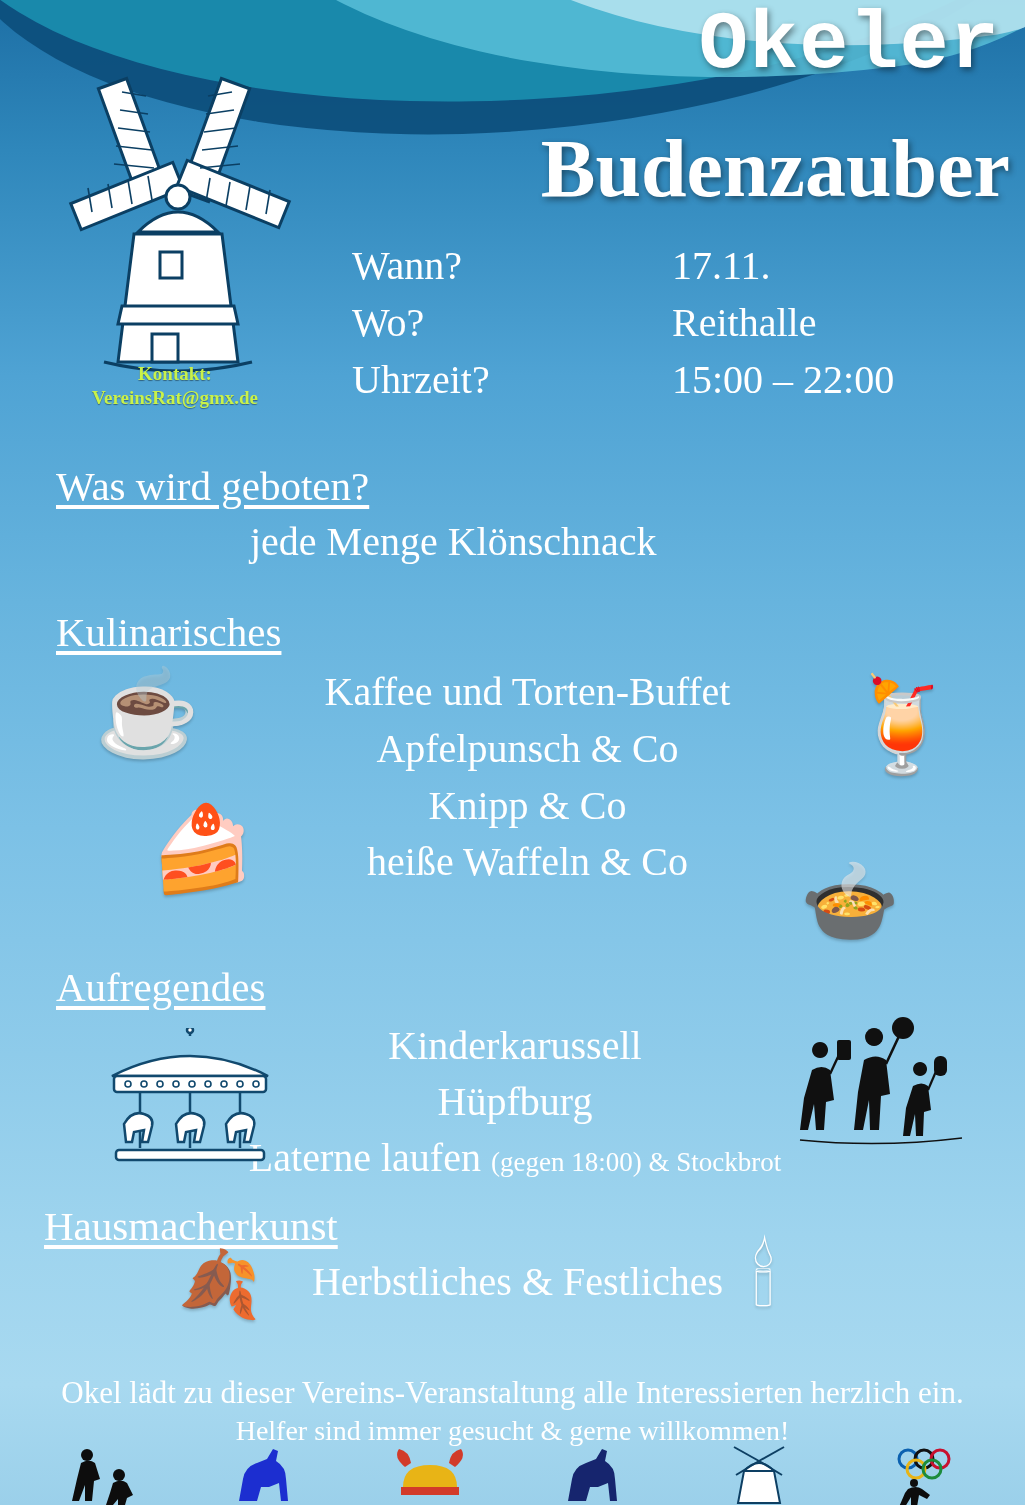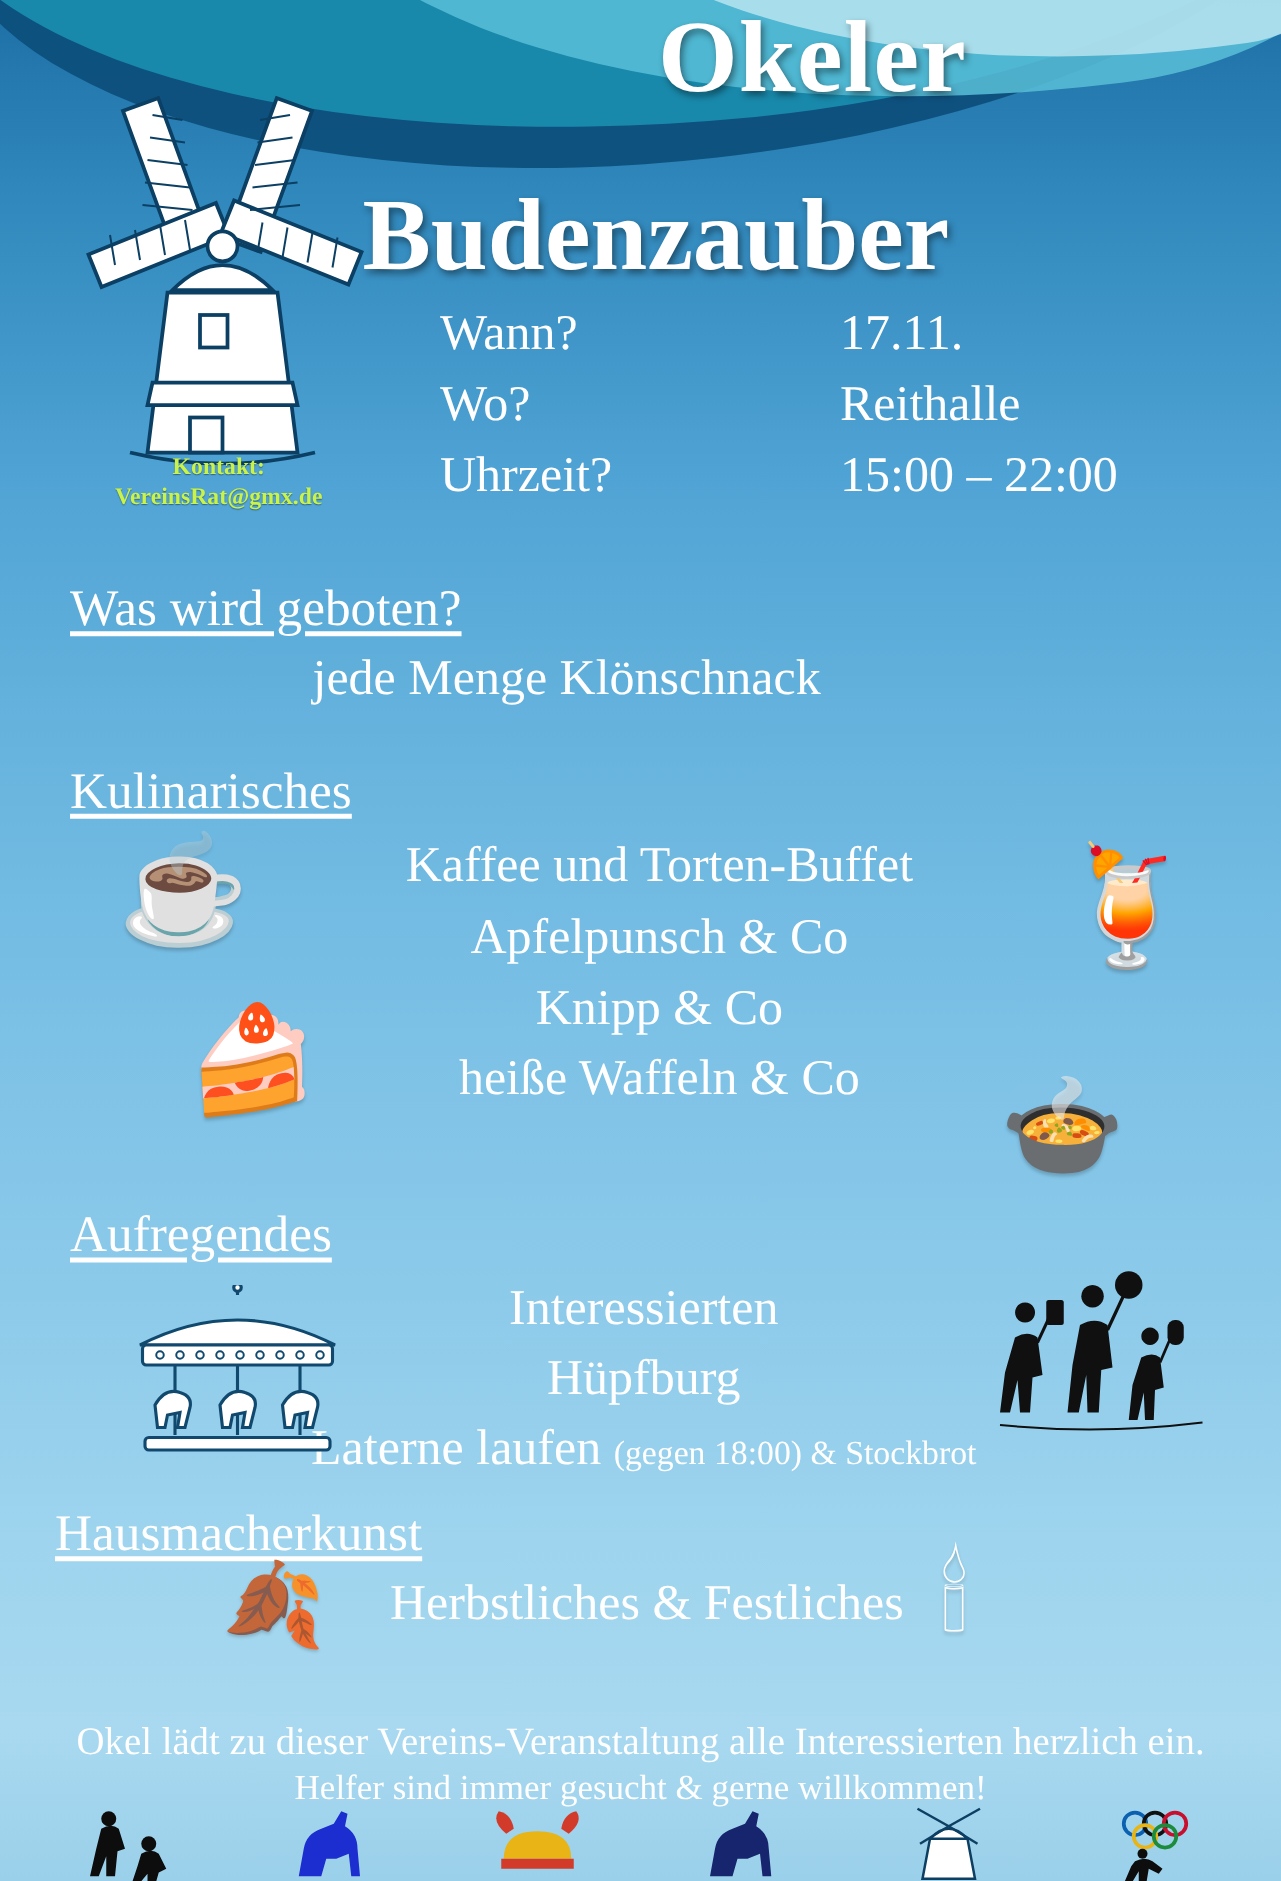--- a/index.html
+++ b/index.html
@@ -97,33 +97,34 @@
     font-size: 19px;
     line-height: 1.25;
     font-weight: bold;
     text-shadow: 0 1px 1px rgba(0,0,0,0.4);
   }
 
   .title1 {
     position: absolute;
     left: 300px; top: 5px;
     width: 700px;
-    text-align: center;
+    text-align: right;
     font-size: 82px;
     font-weight: bold;
     letter-spacing: 1px;
     color: #ffffff;
     text-shadow: 2px 3px 6px rgba(0,0,0,0.45);
     line-height: 1;
+    font-family: Liberation Mono, monospace;
   }
   .title2 {
     position: absolute;
-    left: 290px; top: 147px;
+    left: 290px; top: 128px;
     width: 720px;
-    text-align: left;
+    text-align: right;
     font-size: 82px;
     font-weight: bold;
     color: #ffffff;
     text-shadow: 2px 3px 6px rgba(0,0,0,0.45);
     line-height: 1;
   }
 
   .facts {
     position: absolute;
     left: 352px; top: 238px;
@@ -331,21 +332,21 @@
     <div>heiße Waffeln &amp; Co</div>
   </div>
 
   <div class="ill ill-coffee">☕</div>
   <div class="ill ill-cake">🍰</div>
   <div class="ill ill-punsch">🍹</div>
   <div class="ill ill-waffle">🍲</div>
 
   <div class="section-head head-aufregendes">Aufregendes</div>
   <div class="auf-list">
-    <div>Interessierten</div>
+    <div>Kinderkarussell</div>
     <div>Hüpfburg</div>
     <div>
       <span>Laterne laufen</span>
       <span class="small-note">(gegen 18:00) &amp; Stockbrot</span>
     </div>
   </div>
 
   <div class="ill-carousel" style="position:absolute;">
     <svg viewBox="0 0 180 140" width="180" height="140">
       <g stroke="#11496e" stroke-width="2.5" fill="#ffffff">

